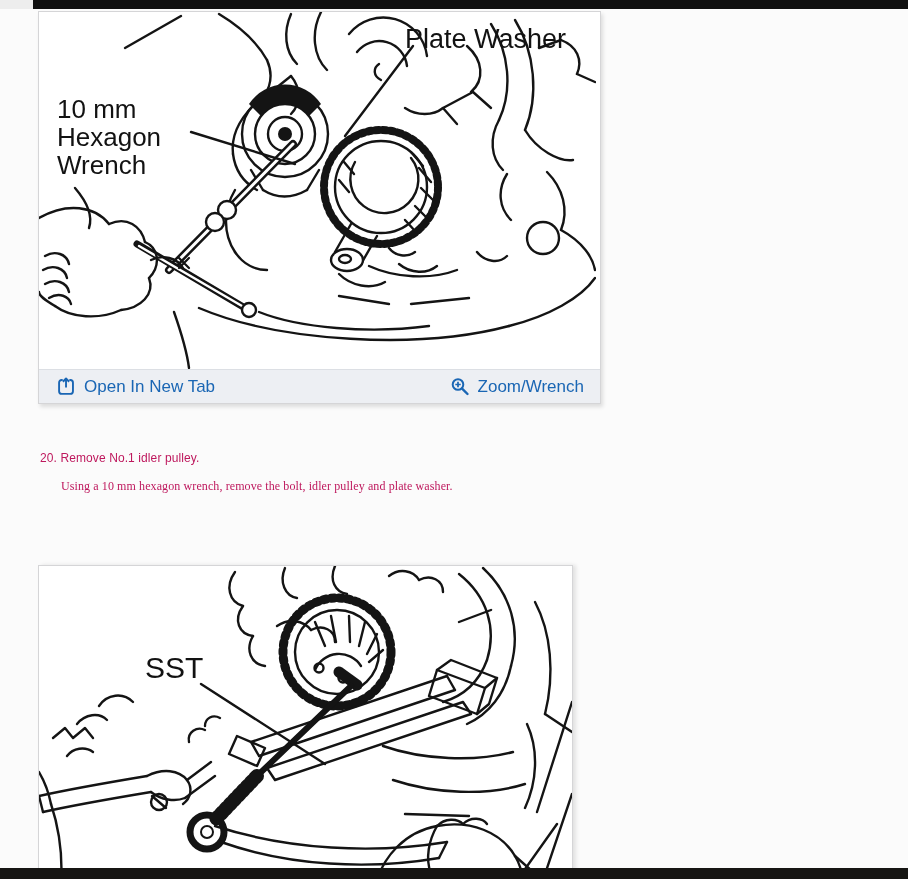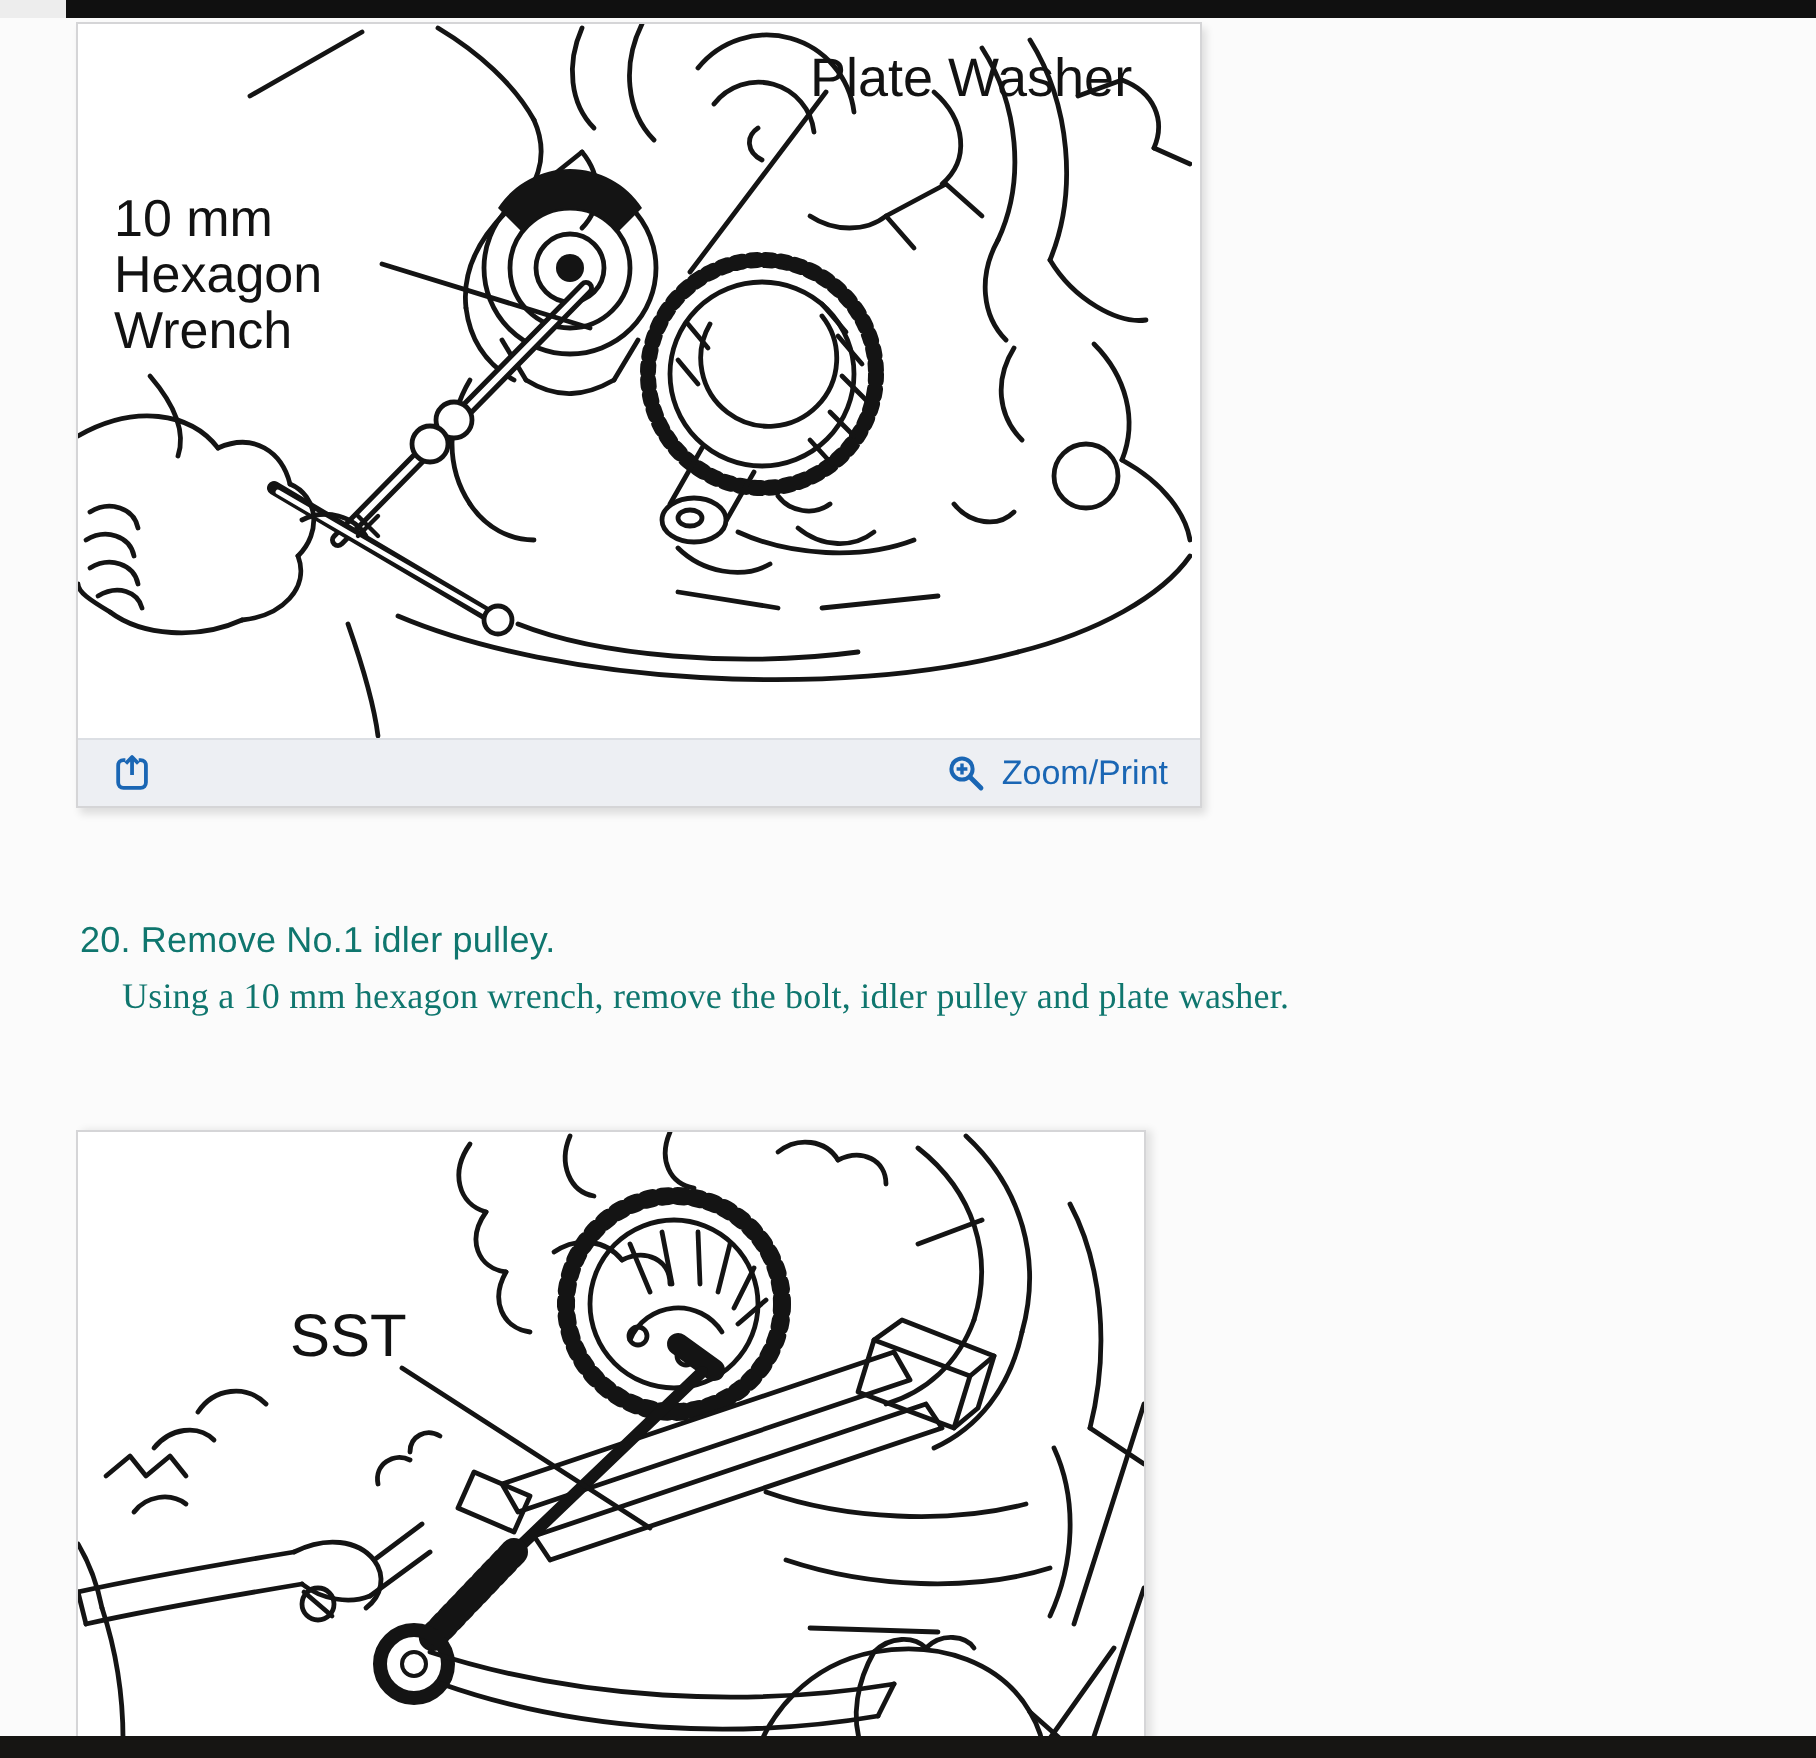--- a/index.html
+++ b/index.html
@@ -32,22 +32,22 @@
     padding:0 16px 0 18px;
   }
   .toolbar-link {
     display:flex; align-items:center; gap:8px;
     color:#1a66b4; font-size:17px; cursor:pointer; text-decoration:none;
     line-height:34px; white-space:nowrap;
   }
   .toolbar-link svg { display:block; }
 
   .step-text {
-    position:absolute; left:40px; top:457px;
-    font-size:18px; color:#0f766e; line-height:27.5px; letter-spacing:0.1px;
+    position:absolute; left:40px; top:445px;
+    font-size:12px; color:#be185d; line-height:27.5px; letter-spacing:0.1px;
   }
   .step-text .indent { padding-left:21px;font-family:Liberation Serif, serif; }
 
   .diagram-text {
     font-family:"Liberation Sans", sans-serif;
     fill:#121212;
   }
 </style>
 </head>
 <body>
@@ -155,28 +155,29 @@
     <text class="diagram-text" x="18" y="134" font-size="26">Hexagon</text>
     <text class="diagram-text" x="18" y="162" font-size="26">Wrench</text>
   </svg>
 
   <div class="figure-toolbar">
     <a class="toolbar-link">
       <svg width="19" height="19" viewBox="0 0 20 20">
         <path d="M6,3.2 H5 C3.3,3.2 2.2,4.3 2.2,6 V15 C2.2,16.7 3.3,17.8 5,17.8 H14 C15.7,17.8 16.8,16.7 16.8,15 V6 C16.8,4.3 15.7,3.2 14,3.2 H13" fill="none" stroke="#1a66b4" stroke-width="2"></path>
         <path d="M9.5,11 L9.5,2 M6.2,5 L9.5,1.6 L12.8,5" fill="none" stroke="#1a66b4" stroke-width="2" stroke-linejoin="round"></path>
       </svg>
+      <span>Open In New Tab</span>
     </a>
     <a class="toolbar-link">
       <svg width="20" height="20" viewBox="0 0 20 20">
         <circle cx="8" cy="7.5" r="5.3" fill="none" stroke="#1a66b4" stroke-width="2"></circle>
         <path d="M12.1,11.6 L17.5,17" stroke="#1a66b4" stroke-width="2.4" stroke-linecap="round"></path>
         <path d="M8,4.8 V10.2 M5.3,7.5 H10.7" stroke="#1a66b4" stroke-width="1.7"></path>
       </svg>
-      <span>Zoom/Print</span>
+      <span>Zoom/Wrench</span>
     </a>
   </div>
 </div>
 
 <div class="step-text">
   <div>20. Remove No.1 idler pulley.</div>
   <div class="indent">Using a 10 mm hexagon wrench, remove the bolt, idler pulley and plate washer.</div>
 </div>
 
 <div class="figure-card" id="figure2">

